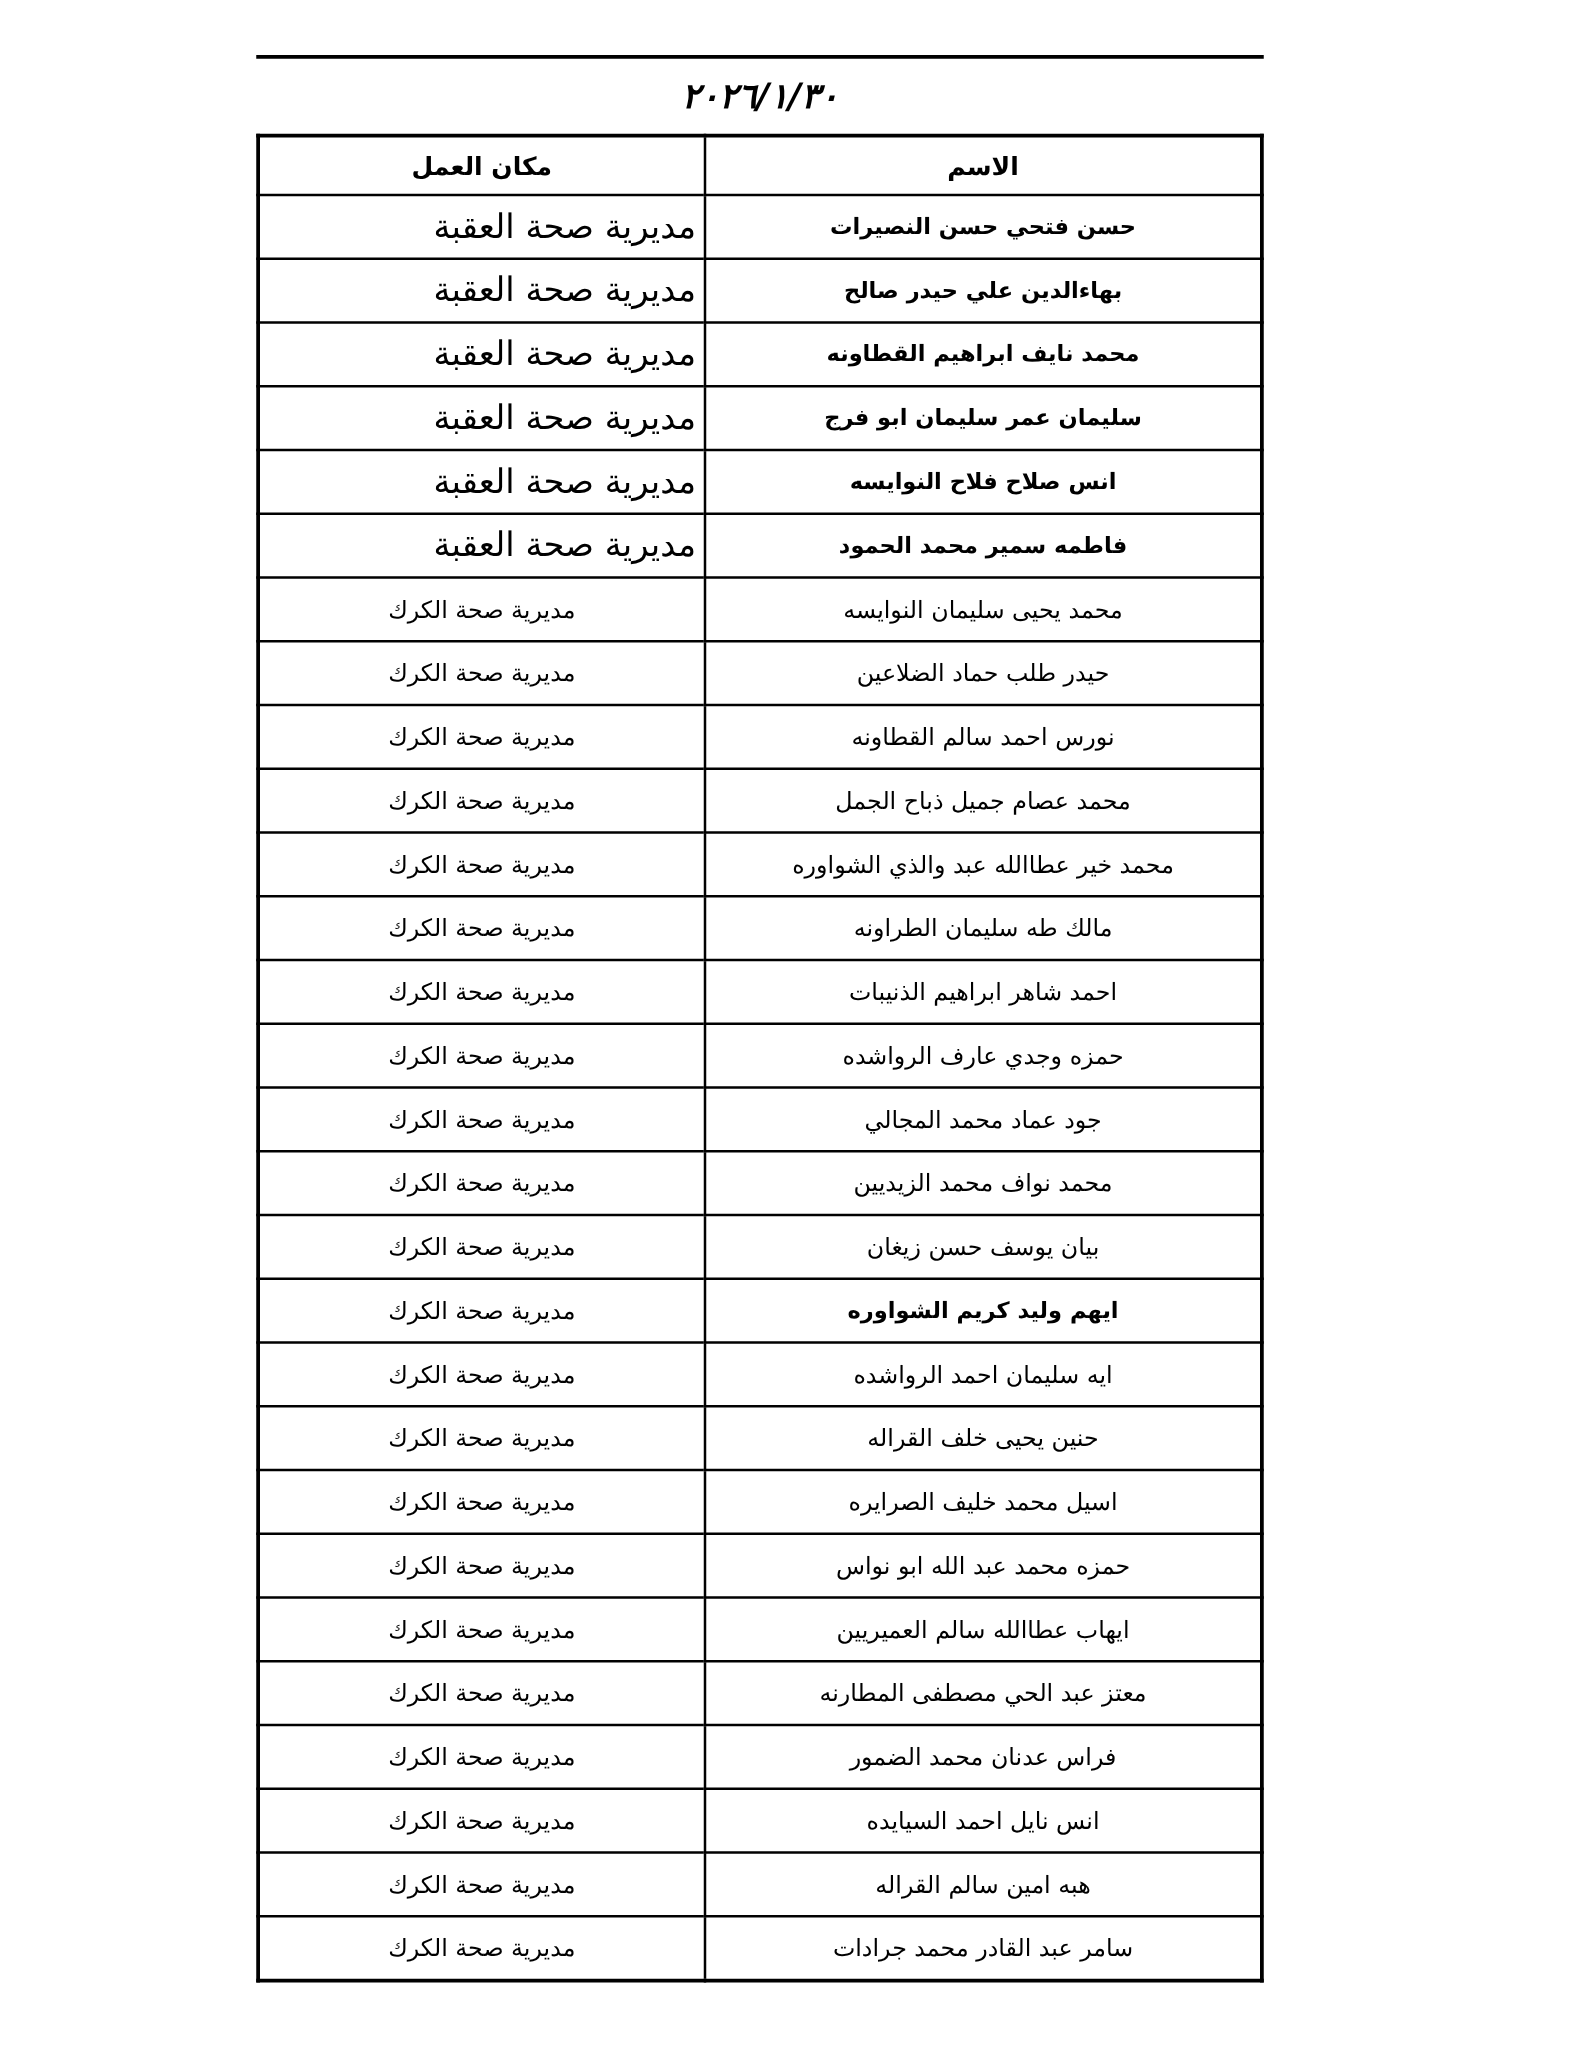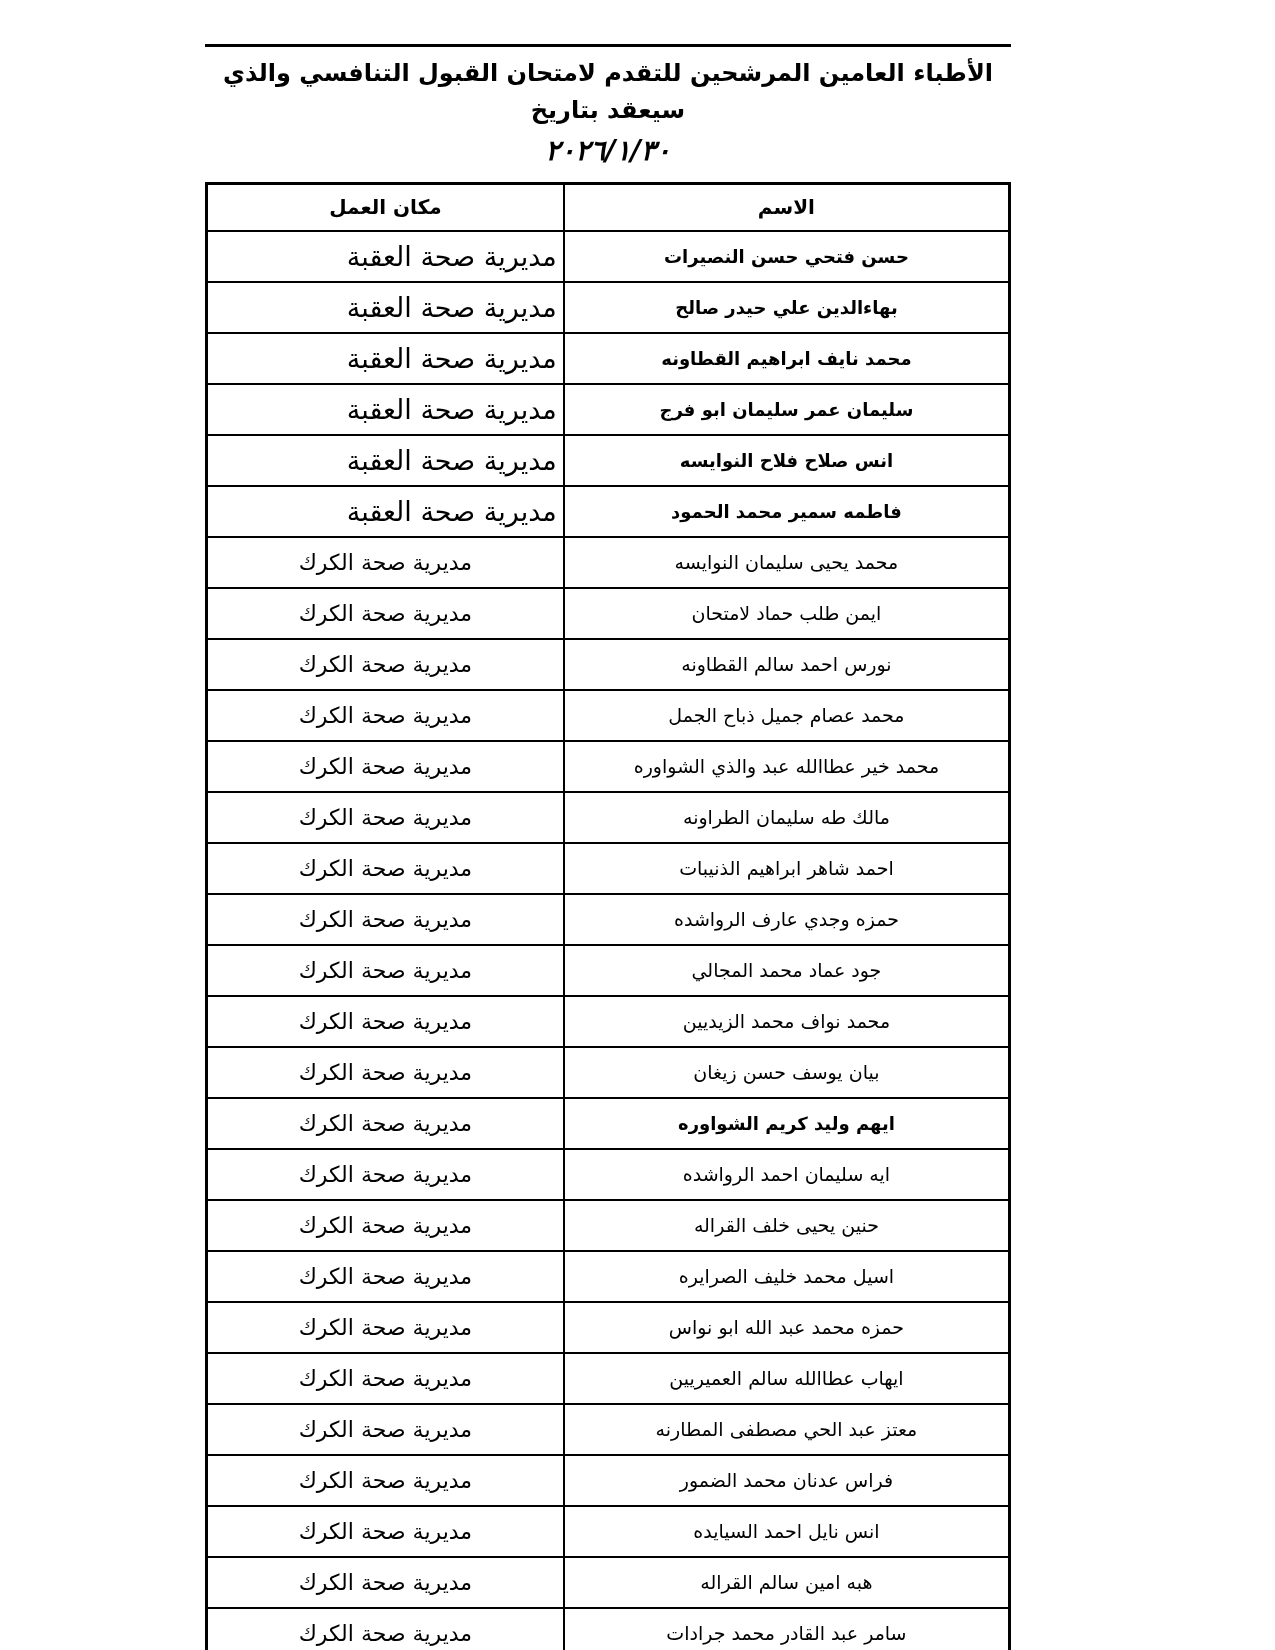--- a/index.html
+++ b/index.html
@@ -57,32 +57,31 @@
   col.workplace-col { width: 44.5%; }
   th {
     height: 41px;
     font-size: 20px;
     font-weight: bold;
     margin-top: 20px;
   }
   td { height: 45px; }
   td.name-cell { font-size: 19px; font-weight: normal; }
   td.name-cell.bold { font-weight: bold; font-size: 18px; margin-left: 16px; }
-  td.workplace-cell { font-size: 22px; }
+  td.workplace-cell { font-size: 19px; }
   td.workplace-cell.large { font-size: 27px; text-align: right; }
 </style>
 </head>
 <body>
 
 <div class="page">
 
   <div class="top-rule"></div>
 
   <div class="title-block">
-    <div class="title-line">الأطباء العامين المرشحين للتقدم لامتحان القبول التنافسي والذي سيعقد بتاريخ</div>
     <div class="date-line">٢٠٢٦/١/٣٠</div>
   </div>
 
   <table class="roster">
     <colgroup>
       <col class="name-col">
       <col class="workplace-col">
     </colgroup>
     <thead>
       <tr>
@@ -113,21 +112,21 @@
   </tr>
         <tr>
     <td class="name-cell bold">فاطمه سمير محمد الحمود</td>
     <td class="workplace-cell large">مديرية صحة العقبة</td>
   </tr>
         <tr>
     <td class="name-cell">محمد يحيى سليمان النوايسه</td>
     <td class="workplace-cell">مديرية صحة الكرك</td>
   </tr>
         <tr>
-    <td class="name-cell">ايمن طلب حماد لامتحان</td>
+    <td class="name-cell">حيدر طلب حماد الضلاعين</td>
     <td class="workplace-cell">مديرية صحة الكرك</td>
   </tr>
         <tr>
     <td class="name-cell">نورس احمد سالم القطاونه</td>
     <td class="workplace-cell">مديرية صحة الكرك</td>
   </tr>
         <tr>
     <td class="name-cell">محمد عصام جميل ذباح الجمل</td>
     <td class="workplace-cell">مديرية صحة الكرك</td>
   </tr>

